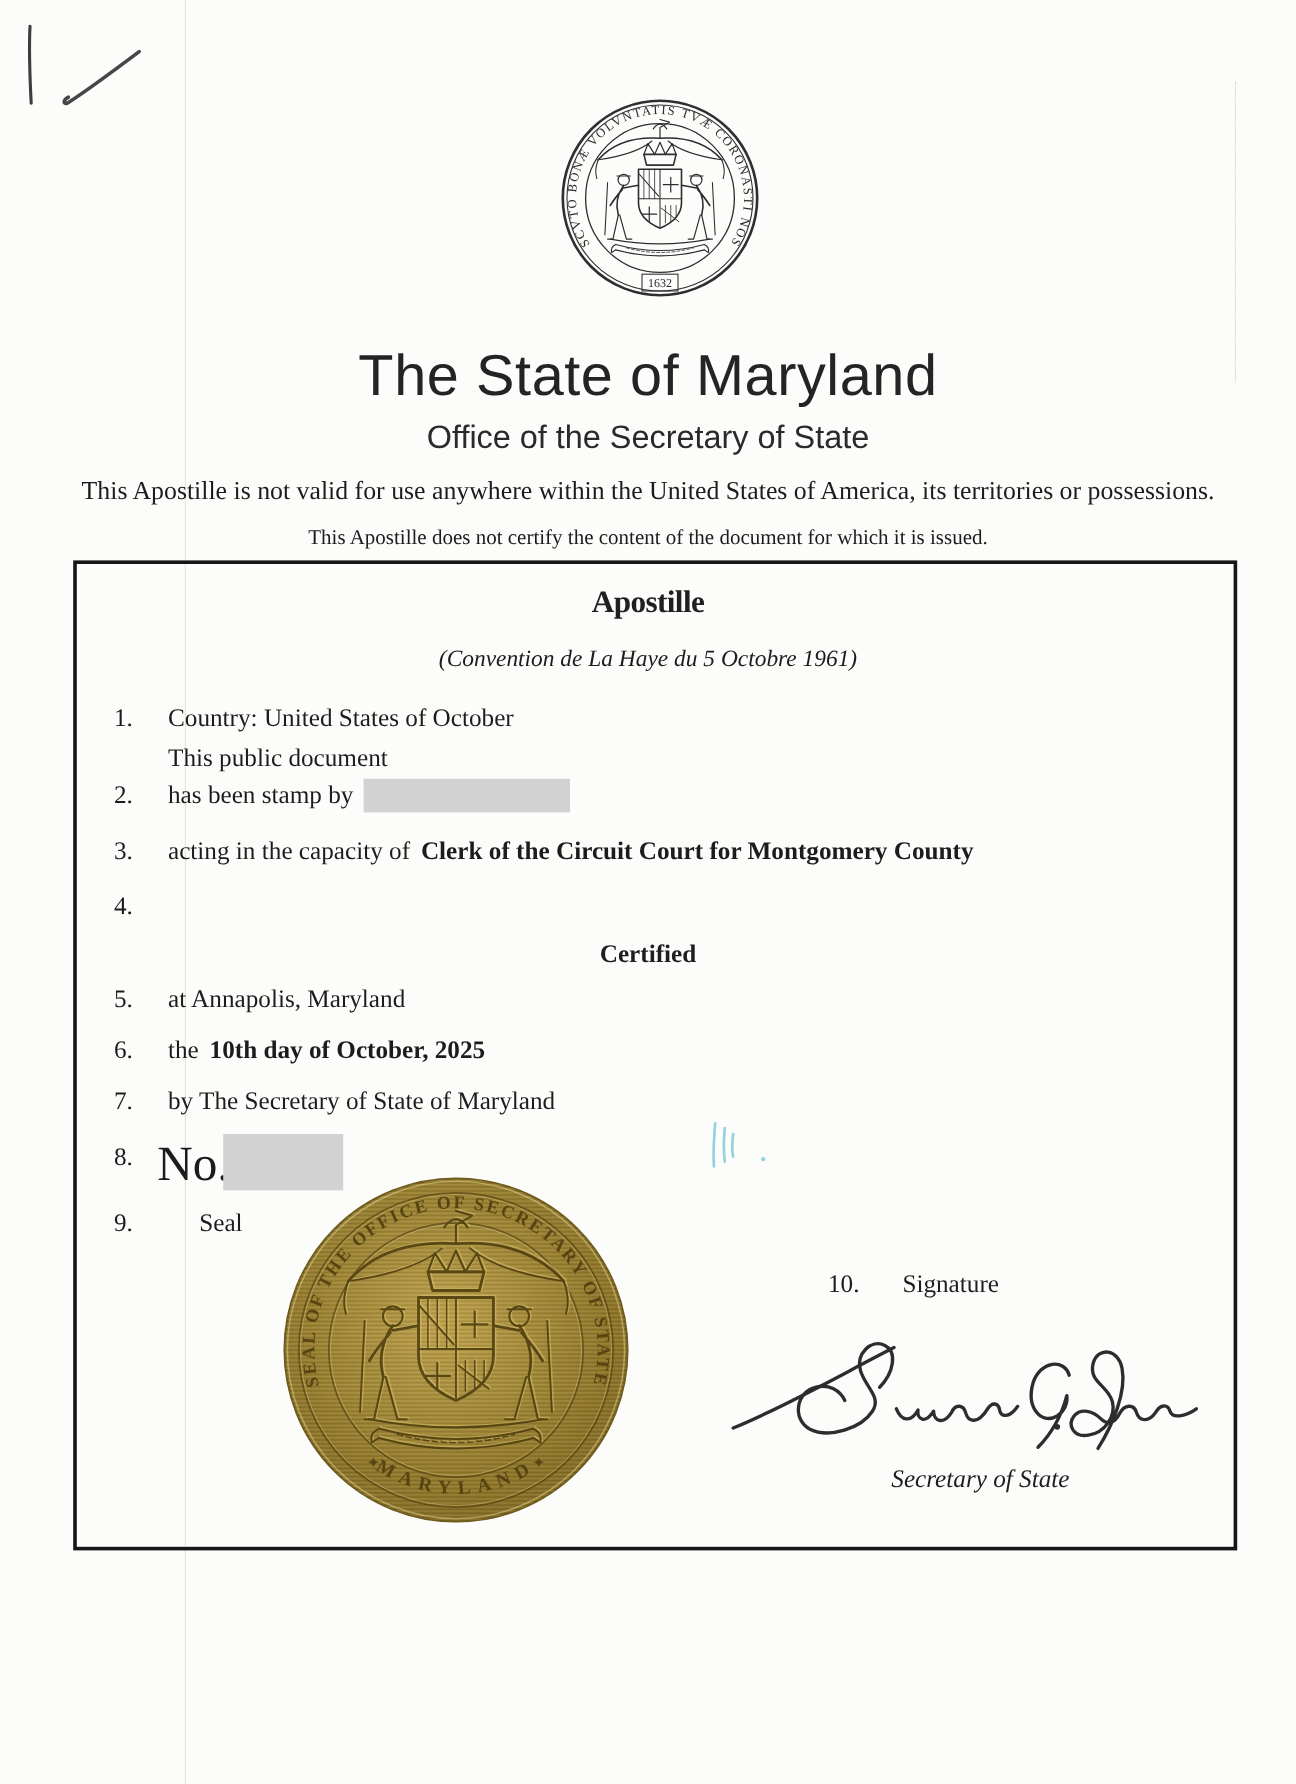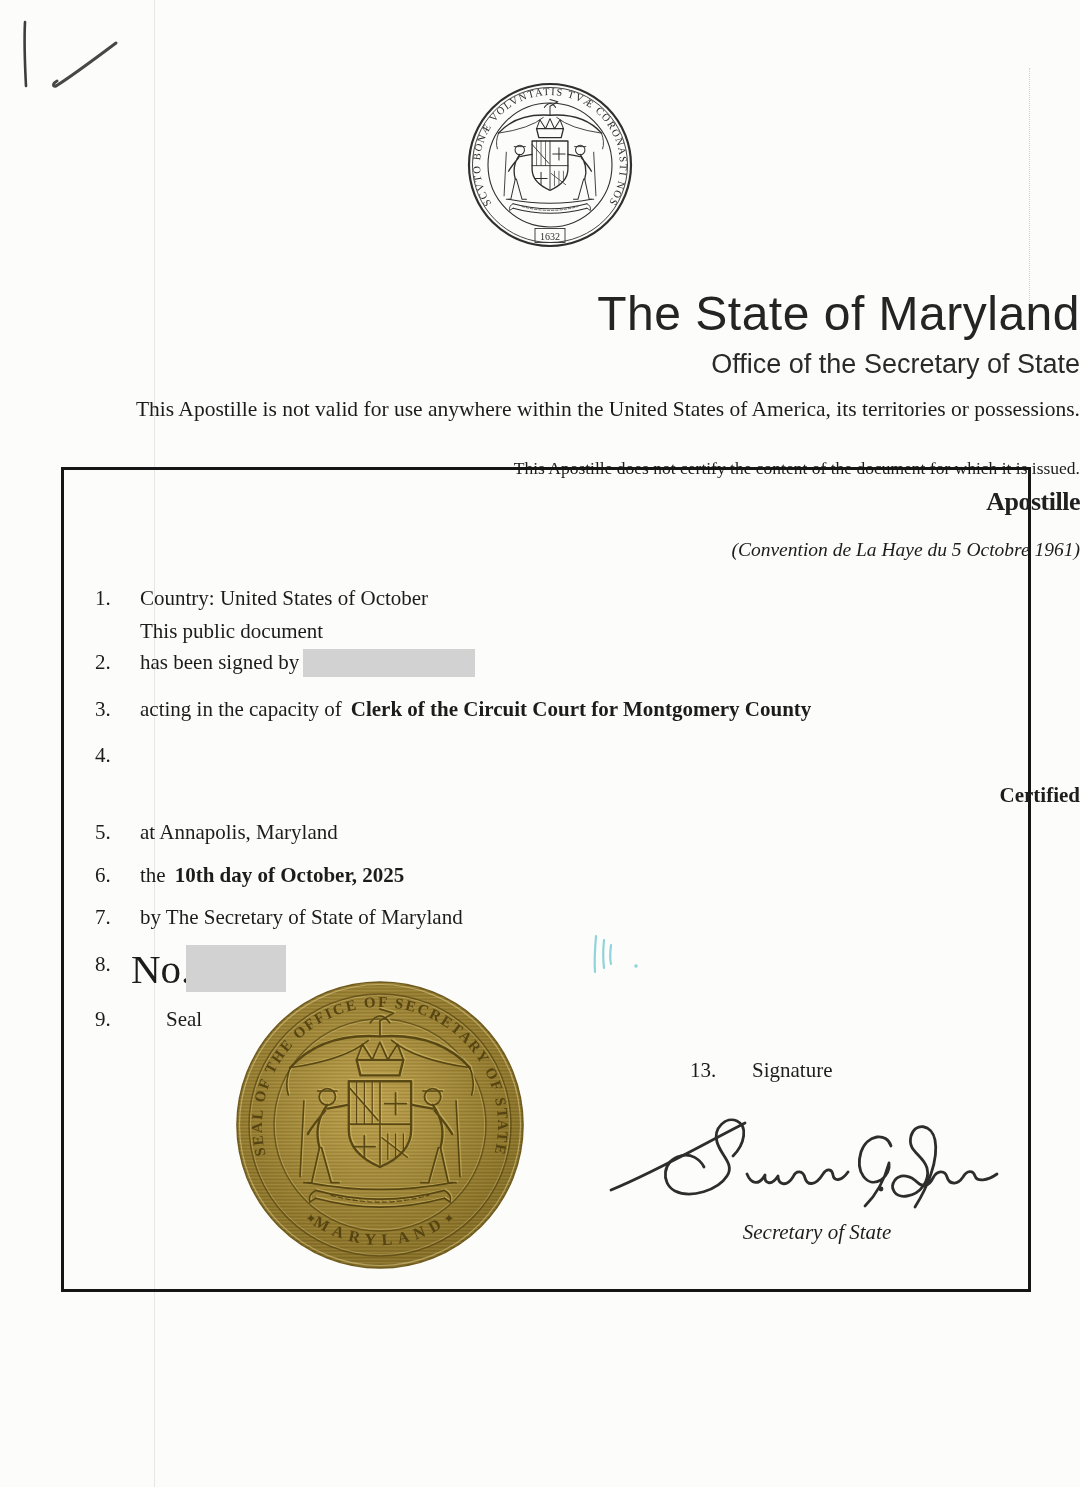--- a/index.html
+++ b/index.html
@@ -1,25 +1,25 @@
 <!DOCTYPE html>
 <html><head>
 <meta charset="utf-8">
 <style>
   html,body{margin:0;padding:0;background:#fcfcfa;}
   .page{
     position:relative;width:1080px;height:1487px;background:#fcfcfa;
     overflow:hidden;font-family:"Liberation Serif",serif;color:#1e1e1e;
   }
   .abs{position:absolute;}
-  .center{left:0;width:1080px;text-align:right;}
+  .center{left:0;width:1080px;text-align:center;}
   .title{font-family:"Liberation Sans",sans-serif;font-size:48px;font-weight:400;color:#242424;letter-spacing:0.5px;}
   .subtitle{font-family:"Liberation Sans",sans-serif;font-size:27px;font-weight:400;color:#2a2a2a;}
   .disc1{font-size:21.5px;color:#1c1c1c;}
-  .disc2{font-size:17.5px;color:#1c1c1c;margin-top:21px;}
+  .disc2{font-size:17.5px;color:#1c1c1c;}
   .apostille-box{left:61px;top:467px;width:970px;height:825px;border:3px solid #161616;box-sizing:border-box;background:transparent;}
   .ap-title{font-family:Liberation Serif, serif;font-size:26px;font-weight:bold;letter-spacing:-0.5px;color:#202020;}
   .convention{font-size:19.5px;font-weight:normal;font-style:italic;color:#1c1c1c;}
   .num{font-size:21px;color:#1c1c1c;}
   .itxt{font-size:21px;color:#1c1c1c;white-space:nowrap;}
   .bold{font-weight:bold;margin-left:9px;}
   .certified{font-size:21px;font-weight:bold;}
   .no-label{font-size:41px;color:#1c1c1c;}
   .redact{background:#d2d2d2;}
   .fold-line{left:154px;top:0;width:1px;height:1487px;background:#d6d3cf;opacity:0.55;}
@@ -93,21 +93,21 @@
   <div class="abs apostille-box"></div>
 
   <div class="abs center ap-title" style="top:487px;">Apostille</div>
   <div class="abs center convention" style="top:539px;">(Convention de La Haye du 5 Octobre 1961)</div>
 
   <span class="abs num" style="left:95px;top:586px;">1.</span>
   <span class="abs itxt" style="left:140px;top:586px;">Country: United States of October</span>
   <span class="abs itxt" style="left:140px;top:619px;">This public document</span>
 
   <span class="abs num" style="left:95px;top:650px;">2.</span>
-  <span class="abs itxt" style="left:140px;top:650px;">has been signed by</span>
+  <span class="abs itxt" style="left:140px;top:650px;">has been stamp by</span>
   <div class="abs redact" style="left:303px;top:649px;width:172px;height:28px;"></div>
 
   <span class="abs num" style="left:95px;top:697px;">3.</span>
   <span class="abs itxt" style="left:140px;top:697px;"><span>acting in the capacity of</span><span class="bold">Clerk of the Circuit Court for Montgomery County</span></span>
 
   <span class="abs num" style="left:95px;top:743px;">4.</span>
 
   <div class="abs center certified" style="top:783px;">Certified</div>
 
   <span class="abs num" style="left:95px;top:820px;">5.</span>
@@ -162,21 +162,21 @@
     </text>
     <text font-family="Liberation Serif, serif" font-size="16" font-weight="bold" letter-spacing="6" fill="#564412">
       <textPath href="#gold-bot-arc" startOffset="50%" text-anchor="middle">MARYLAND</textPath>
     </text>
     <text x="76" y="243" font-size="13" text-anchor="middle" fill="#564412">✦</text>
     <text x="214" y="243" font-size="13" text-anchor="middle" fill="#564412">✦</text>
     <use href="#md-arms" transform="translate(146.3,148.9) scale(1.95)" stroke="#e0c873" opacity="0.45"></use>
     <use href="#md-arms" transform="translate(145,150) scale(1.95)" stroke="#4f3f0e" opacity="0.9"></use>
   </svg>
 
-  <span class="abs num" style="left:690px;top:1058px;">13.</span>
+  <span class="abs num" style="left:690px;top:1058px;">10.</span>
   <span class="abs sig-label" style="left:752px;top:1058px;">Signature</span>
 
   <svg class="abs" style="left:605px;top:1112px;" width="400" height="105" viewBox="0 0 400 105">
     <title>Susan C. Lee</title>
     <g fill="none" stroke="#2d2d2d" stroke-width="2.8" stroke-linecap="round" stroke-linejoin="round">
       <path d="M 6,78 C 50,60 95,34 140,11"></path>
       <path d="M 128,44 C 140,32 143,14 132,9 C 121,4 108,16 112,30 C 116,44 130,52 122,64 C 113,78 86,87 70,79 C 55,71 58,48 75,44 C 86,41 95,47 99,55"></path>
       <path d="M 142,62 C 146,72 154,74 160,63 C 159,71 166,75 173,64 C 173,72 181,76 188,65 C 191,58 198,58 200,66 C 202,73 210,75 218,62 C 222,56 227,57 228,63 C 229,69 236,70 243,60"></path>
       <path d="M 286,34 C 282,20 262,22 256,40 C 250,60 262,76 276,68 C 282,64 285,57 284,51 C 280,66 272,82 260,94"></path>
       <path d="M 310,95 C 322,76 334,48 330,28 C 327,12 310,10 306,24 C 302,40 318,42 322,56 C 325,68 316,82 302,84 C 290,86 284,76 290,68 C 296,61 306,64 312,70 C 318,76 324,74 328,66 C 332,58 340,58 342,65 C 344,72 352,74 358,65 C 362,58 368,58 370,64 C 372,70 382,69 392,62"></path>

